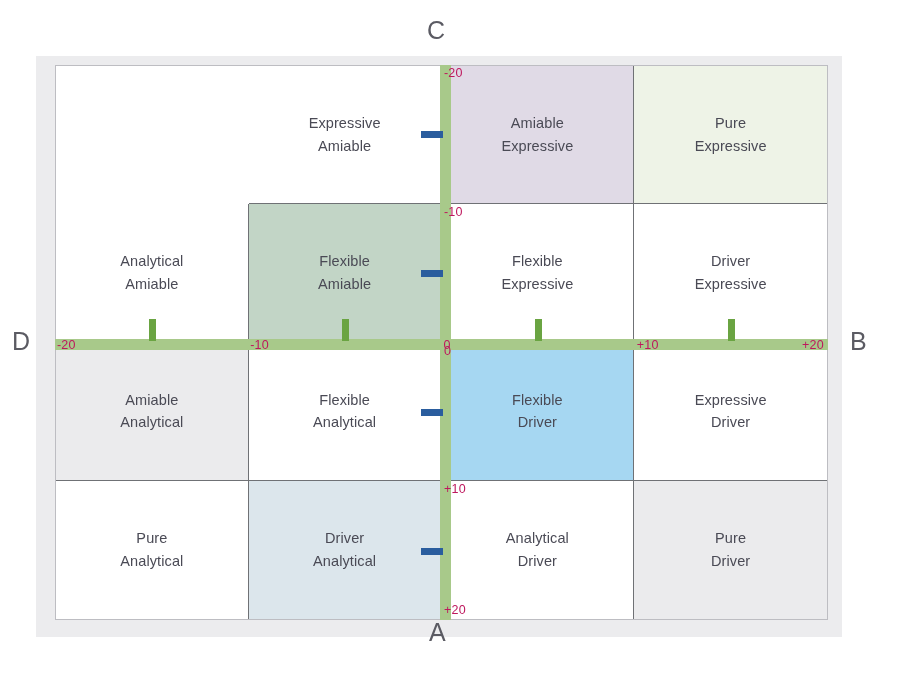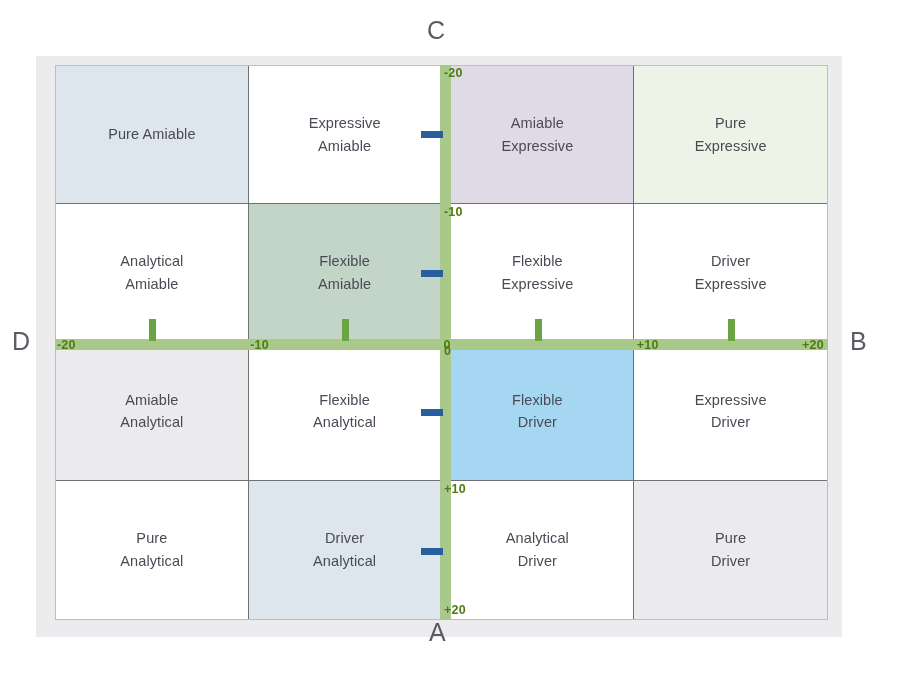--- a/index.html
+++ b/index.html
@@ -89,24 +89,23 @@
     width: 22px;
     height: 7px;
     background: #2a5d9e;
     left: 421px;
   }
 
   
   .lbl {
     position: absolute;
     font-size: 12.5px;
-    color: #4d7c0f;
+    color: #be185d;
     letter-spacing: .2px;
     white-space: nowrap;
-    font-weight: bold;
   }
   .lbl-h { top: 338px; }
   .lbl-v { left: 444px; }
 
   
   .axis-letter {
     position: absolute;
     font-size: 25px;
     color: #5b5b63;
     letter-spacing: .5px;
@@ -115,21 +114,20 @@
   #letter-A { left: 429px; top: 618px; }
   #letter-D { left: 12px;  top: 327px; }
   #letter-B { left: 850px; top: 327px; }
 </style>
 </head>
 <body>
 
 <div id="panel"></div>
 
 <div id="grid">
-    <div class="cell" style="background: rgb(220, 230, 236); grid-area: 1 / 1;">Pure Amiable</div>
     <div class="cell" style="background: rgb(255, 255, 255); grid-area: 1 / 2;">Expressive
 Amiable</div>
     <div class="cell" style="background: rgb(224, 218, 230); grid-area: 1 / 3;">Amiable
 Expressive</div>
     <div class="cell col4" style="background: rgb(238, 243, 231); grid-area: 1 / 4;">Pure
 Expressive</div>
     <div class="cell" style="background: rgb(255, 255, 255); grid-area: 2 / 1;">Analytical
 Amiable</div>
     <div class="cell" style="background: rgb(194, 213, 198); grid-area: 2 / 2;">Flexible
 Amiable</div>

